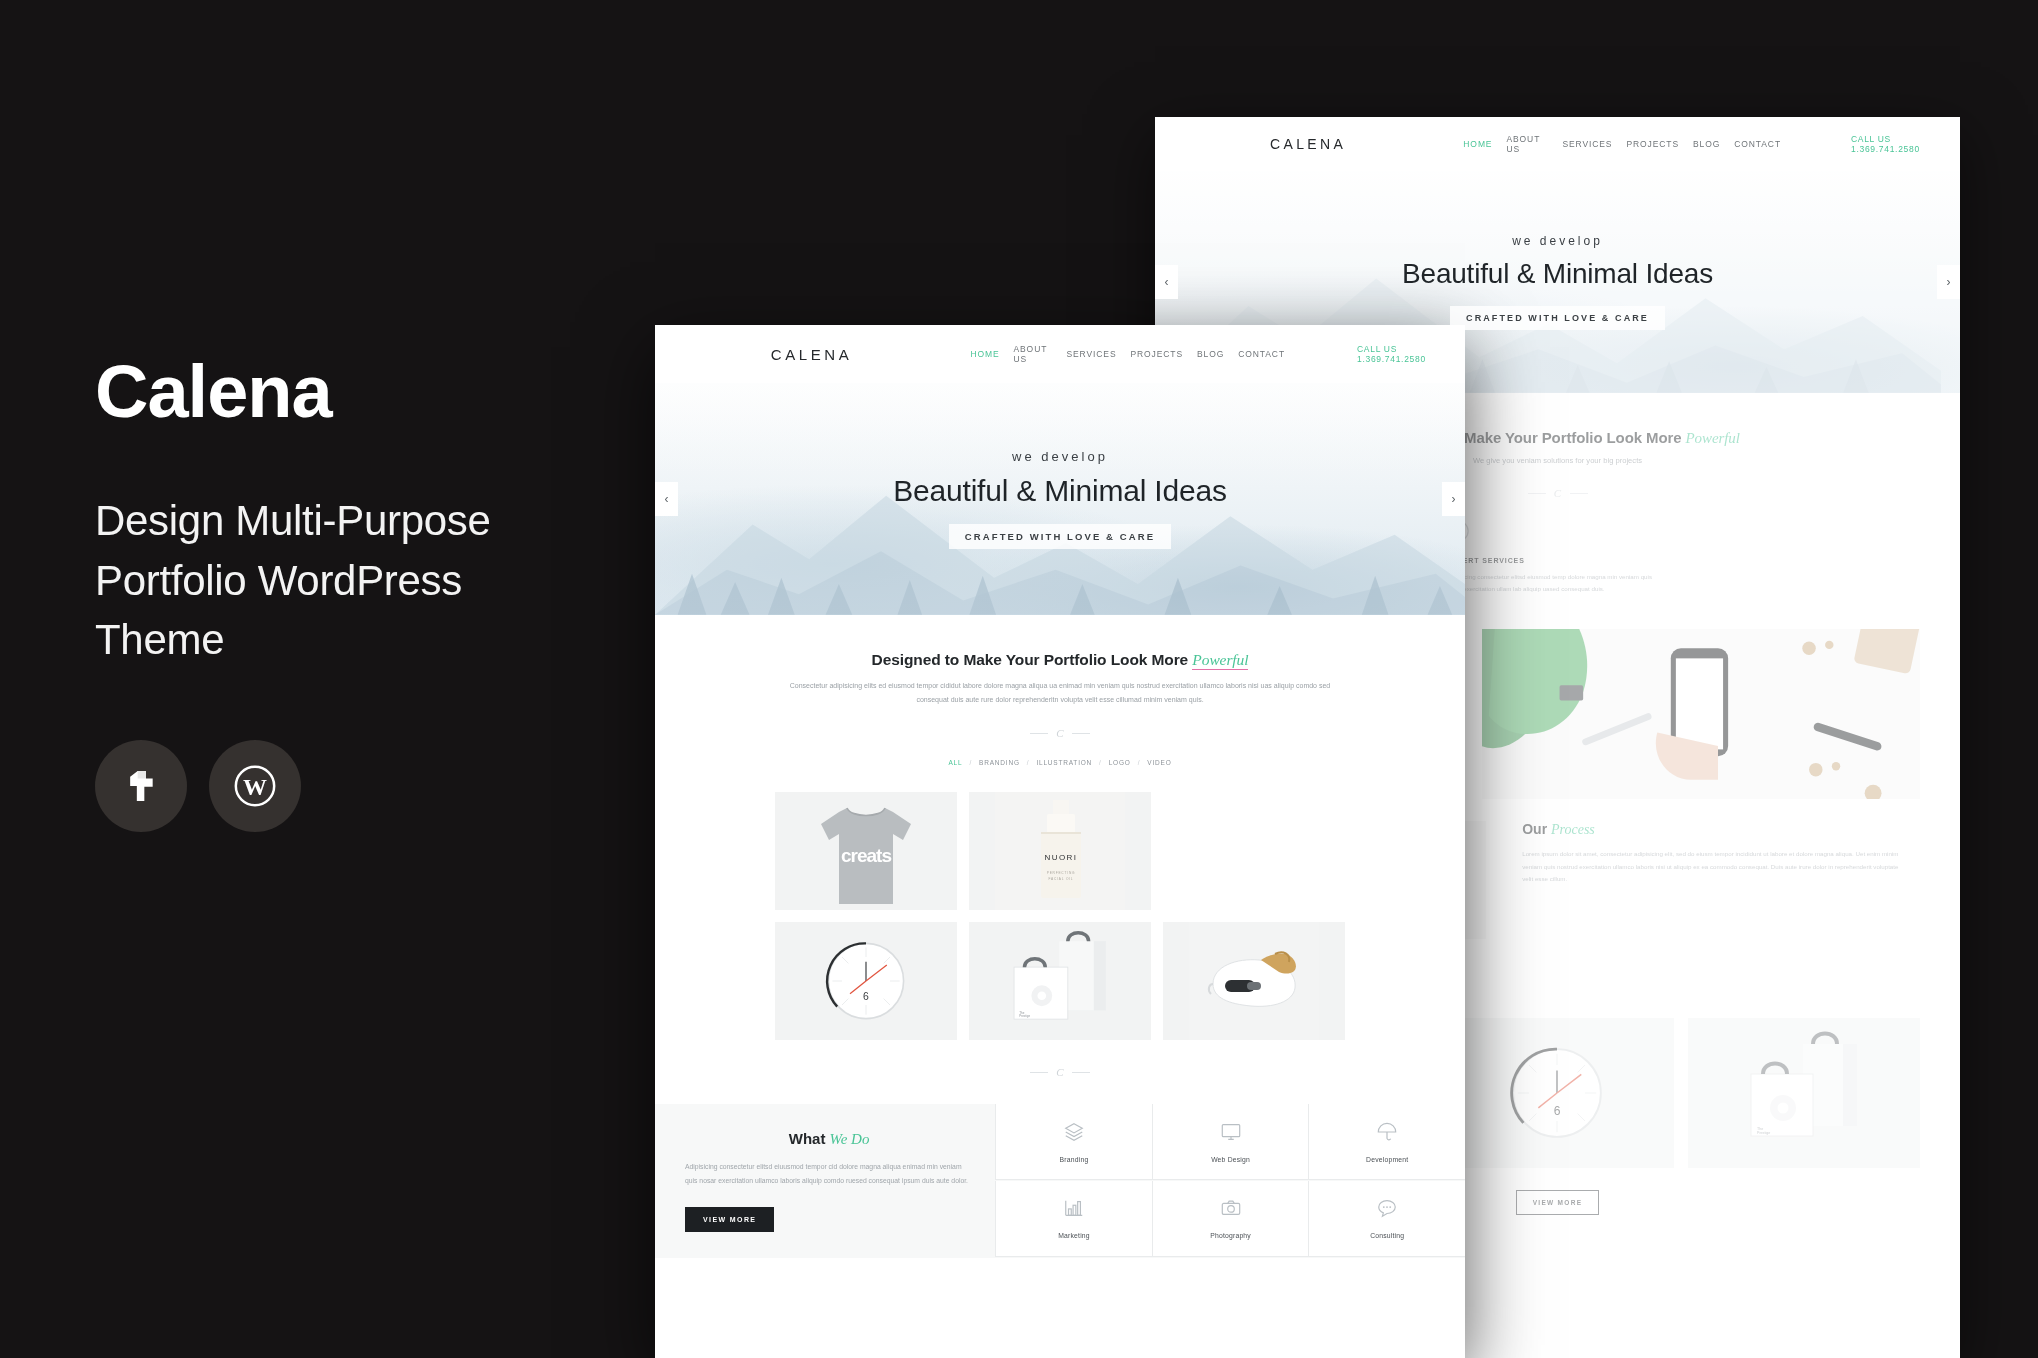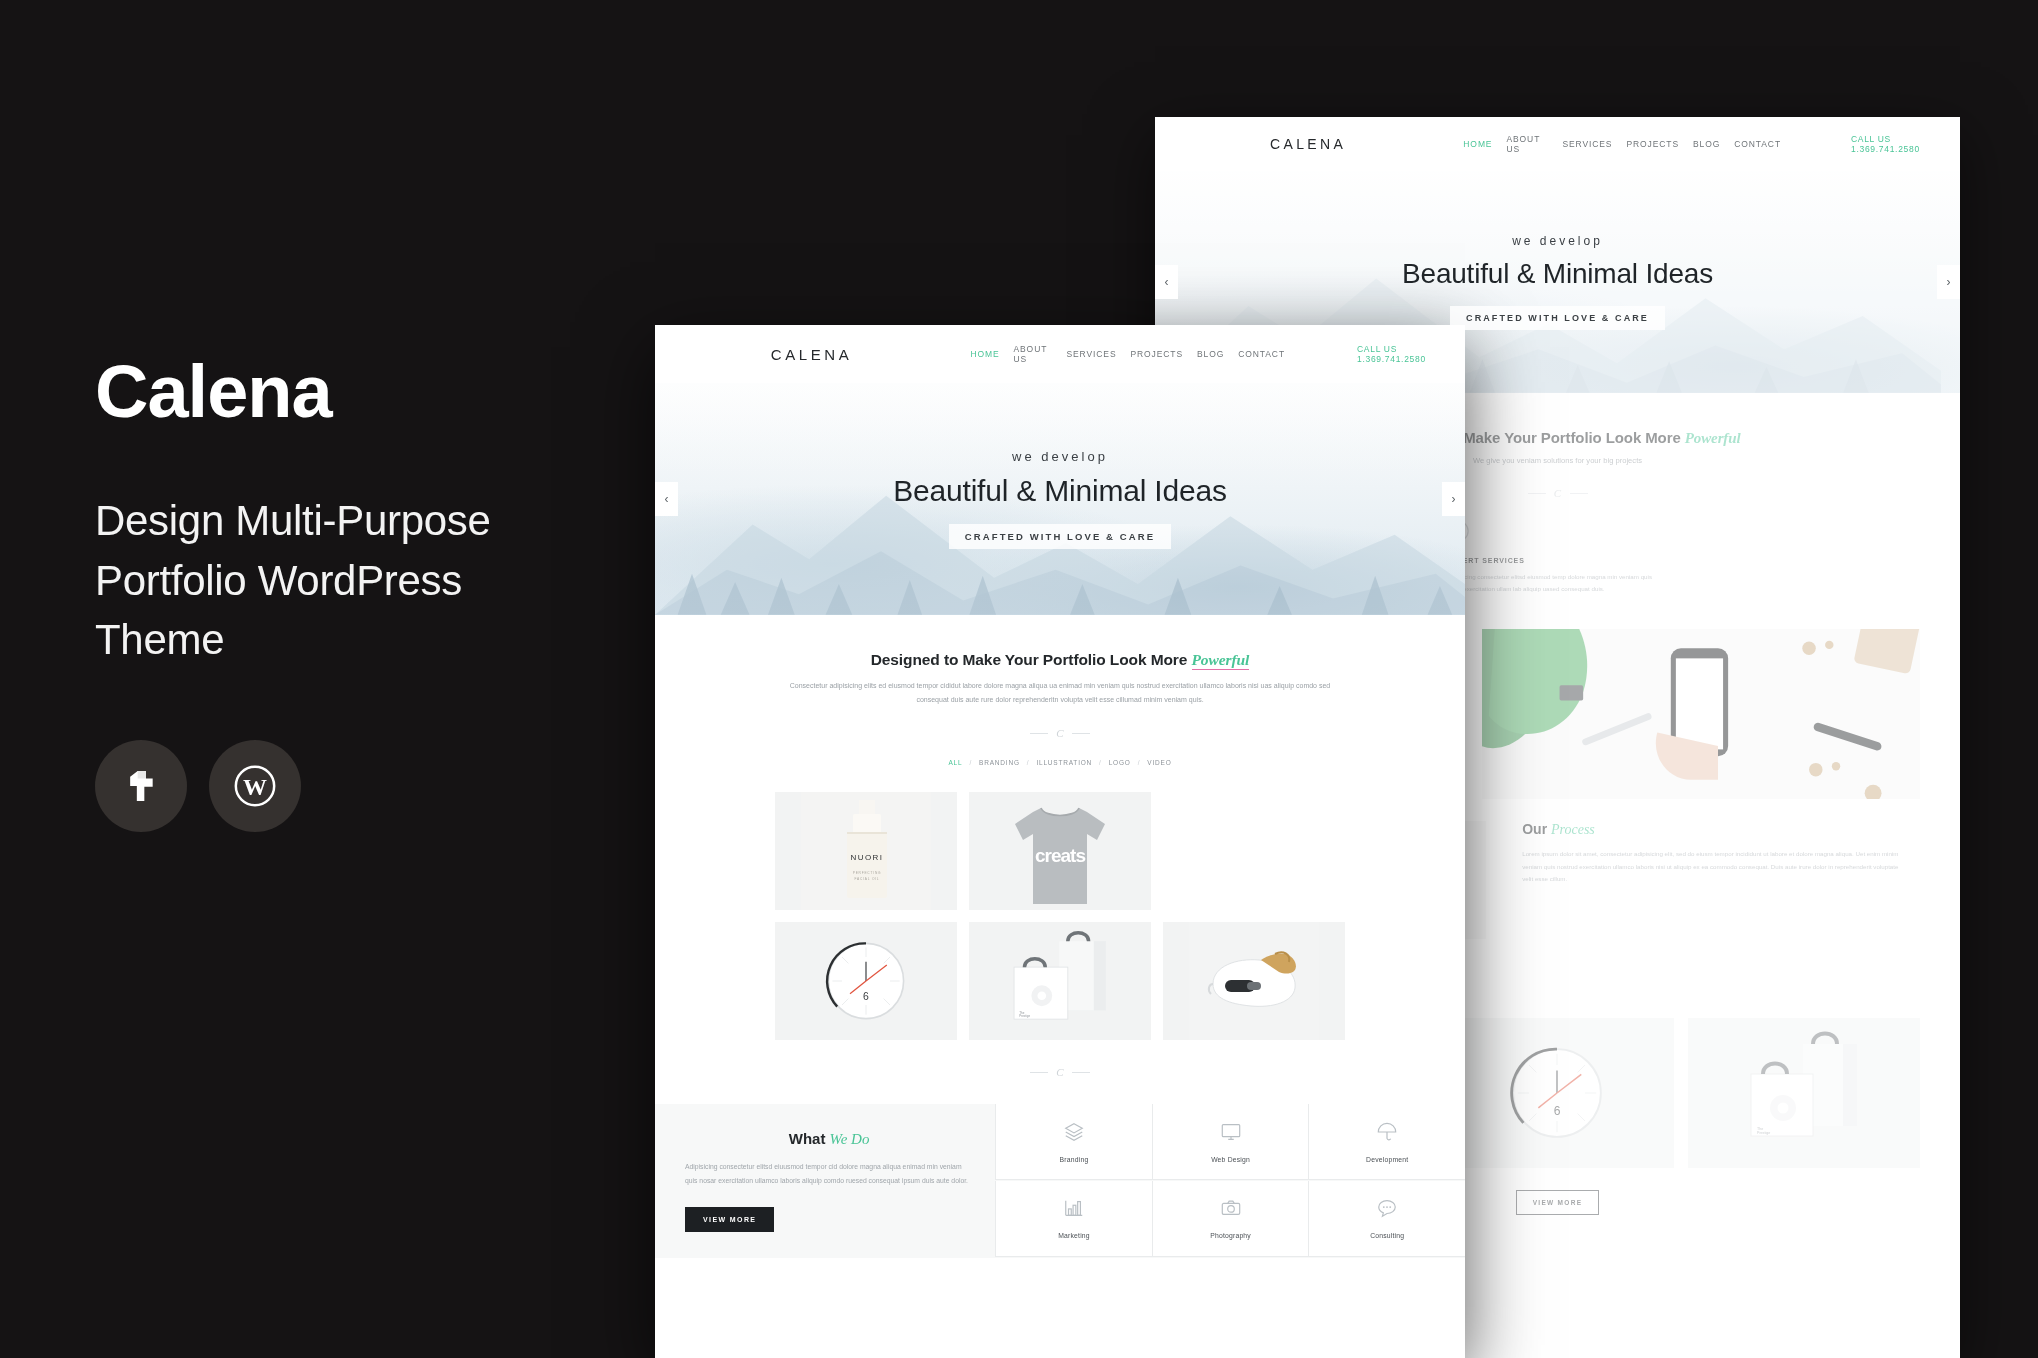--- a/index.html
+++ b/index.html
@@ -102,21 +102,21 @@
     display: flex; align-items: center; justify-content: center;
     color: #5d6368; font-size: 12px; z-index: 4;
   }
   .arrow.left { left: 0; }
   .arrow.right { right: 0; }
 
   
   .sec-head { text-align: center; }
   .sec-title { font-size: 15.5px; color: #24282b; font-weight: 600; letter-spacing: -.1px; }
   .sec-title .accent {
-    color: #49c496; font-family: "Liberation Serif", serif; font-style: italic; font-weight: 700;
+    color: #49c496; font-family: "Liberation Serif", serif; font-style: italic; font-weight: 400;
     border-bottom: 1.5px solid #e46fa6; padding-bottom: 1px;
   }
   .sec-title .accent.no-ul { border-bottom: none; }
   .sec-p {
     margin: 10px auto 0; font-size: 7px; line-height: 2.0; color: #9ba1a6; max-width: 560px;
   }
   .divider {
     margin: 20px auto; width: 60px; text-align: center;
     font-family: "Liberation Serif", serif; font-style: italic; color: #cfd4d8; font-size: 11px;
     position: relative;
@@ -482,37 +482,37 @@
           <span class="sep">/</span>
           <span class="f">LOGO</span>
           <span class="sep">/</span>
           <span class="f">VIDEO</span>
         </div>
       </div>
     </div>
 
     <div class="grid" style="grid-template-columns:repeat(3,1fr);padding:26px 120px 0">
       <div class="tile" style="height:118px">
+        <svg class="tshirt" viewBox="0 0 130 118" width="130" height="118">
+          <rect width="130" height="118" fill="#f2f3f3"></rect>
+          <path d="M46 16 L38 20 L20 32 L28 48 L38 42 L38 112 L92 112 L92 42 L102 48 L110 32 L92 20 L84 16 C 80 26, 50 26, 46 16 Z" fill="#b9bdc0"></path>
+          <path d="M46 16 C 50 26, 80 26, 84 16" fill="none" stroke="#a6aaad" stroke-width="1.6"></path>
+          <text x="65" y="70" text-anchor="middle" font-family="Liberation Sans, sans-serif" font-size="19" font-weight="700" fill="#ffffff" letter-spacing="-1">creats</text>
+        </svg>
+      </div>
+      <div class="tile" style="height:118px">
         <svg class="bottle" viewBox="0 0 130 118" width="130" height="118">
           <rect width="130" height="118" fill="#f4f4f3"></rect>
           <rect x="58" y="8" width="16" height="16" fill="#f8f6f2"></rect>
           <rect x="52" y="22" width="28" height="20" rx="2" fill="#fbf9f5"></rect>
           <rect x="46" y="40" width="40" height="66" rx="2" fill="#f6f3ec"></rect>
           <rect x="46" y="40" width="40" height="2" fill="#e9e4d8"></rect>
           <text x="66" y="68" text-anchor="middle" font-family="Liberation Sans, sans-serif" font-size="8" letter-spacing="1.4" fill="#2f3133">NUORI</text>
           <text x="66" y="82" text-anchor="middle" font-family="Liberation Sans, sans-serif" font-size="3.2" letter-spacing=".8" fill="#a9a69e">PERFECTING</text>
           <text x="66" y="88" text-anchor="middle" font-family="Liberation Sans, sans-serif" font-size="3.2" letter-spacing=".8" fill="#a9a69e">FACIAL OIL</text>
-        </svg>
-      </div>
-      <div class="tile" style="height:118px">
-        <svg class="tshirt" viewBox="0 0 130 118" width="130" height="118">
-          <rect width="130" height="118" fill="#f2f3f3"></rect>
-          <path d="M46 16 L38 20 L20 32 L28 48 L38 42 L38 112 L92 112 L92 42 L102 48 L110 32 L92 20 L84 16 C 80 26, 50 26, 46 16 Z" fill="#b9bdc0"></path>
-          <path d="M46 16 C 50 26, 80 26, 84 16" fill="none" stroke="#a6aaad" stroke-width="1.6"></path>
-          <text x="65" y="70" text-anchor="middle" font-family="Liberation Sans, sans-serif" font-size="19" font-weight="700" fill="#ffffff" letter-spacing="-1">creats</text>
         </svg>
       </div>
       <div></div>
     </div>
 
     <div class="grid" style="grid-template-columns:repeat(3,1fr);padding:12px 120px 0">
       <div class="tile" style="height:118px">
         <svg class="clockart" viewBox="0 0 120 120" width="96" height="96">
           <circle cx="60" cy="60" r="47" fill="#ffffff" stroke="#dadddf" stroke-width="2"></circle>
           <path d="M60 13 A47 47 0 0 0 24 92" fill="none" stroke="#2c2f31" stroke-width="3"></path>

